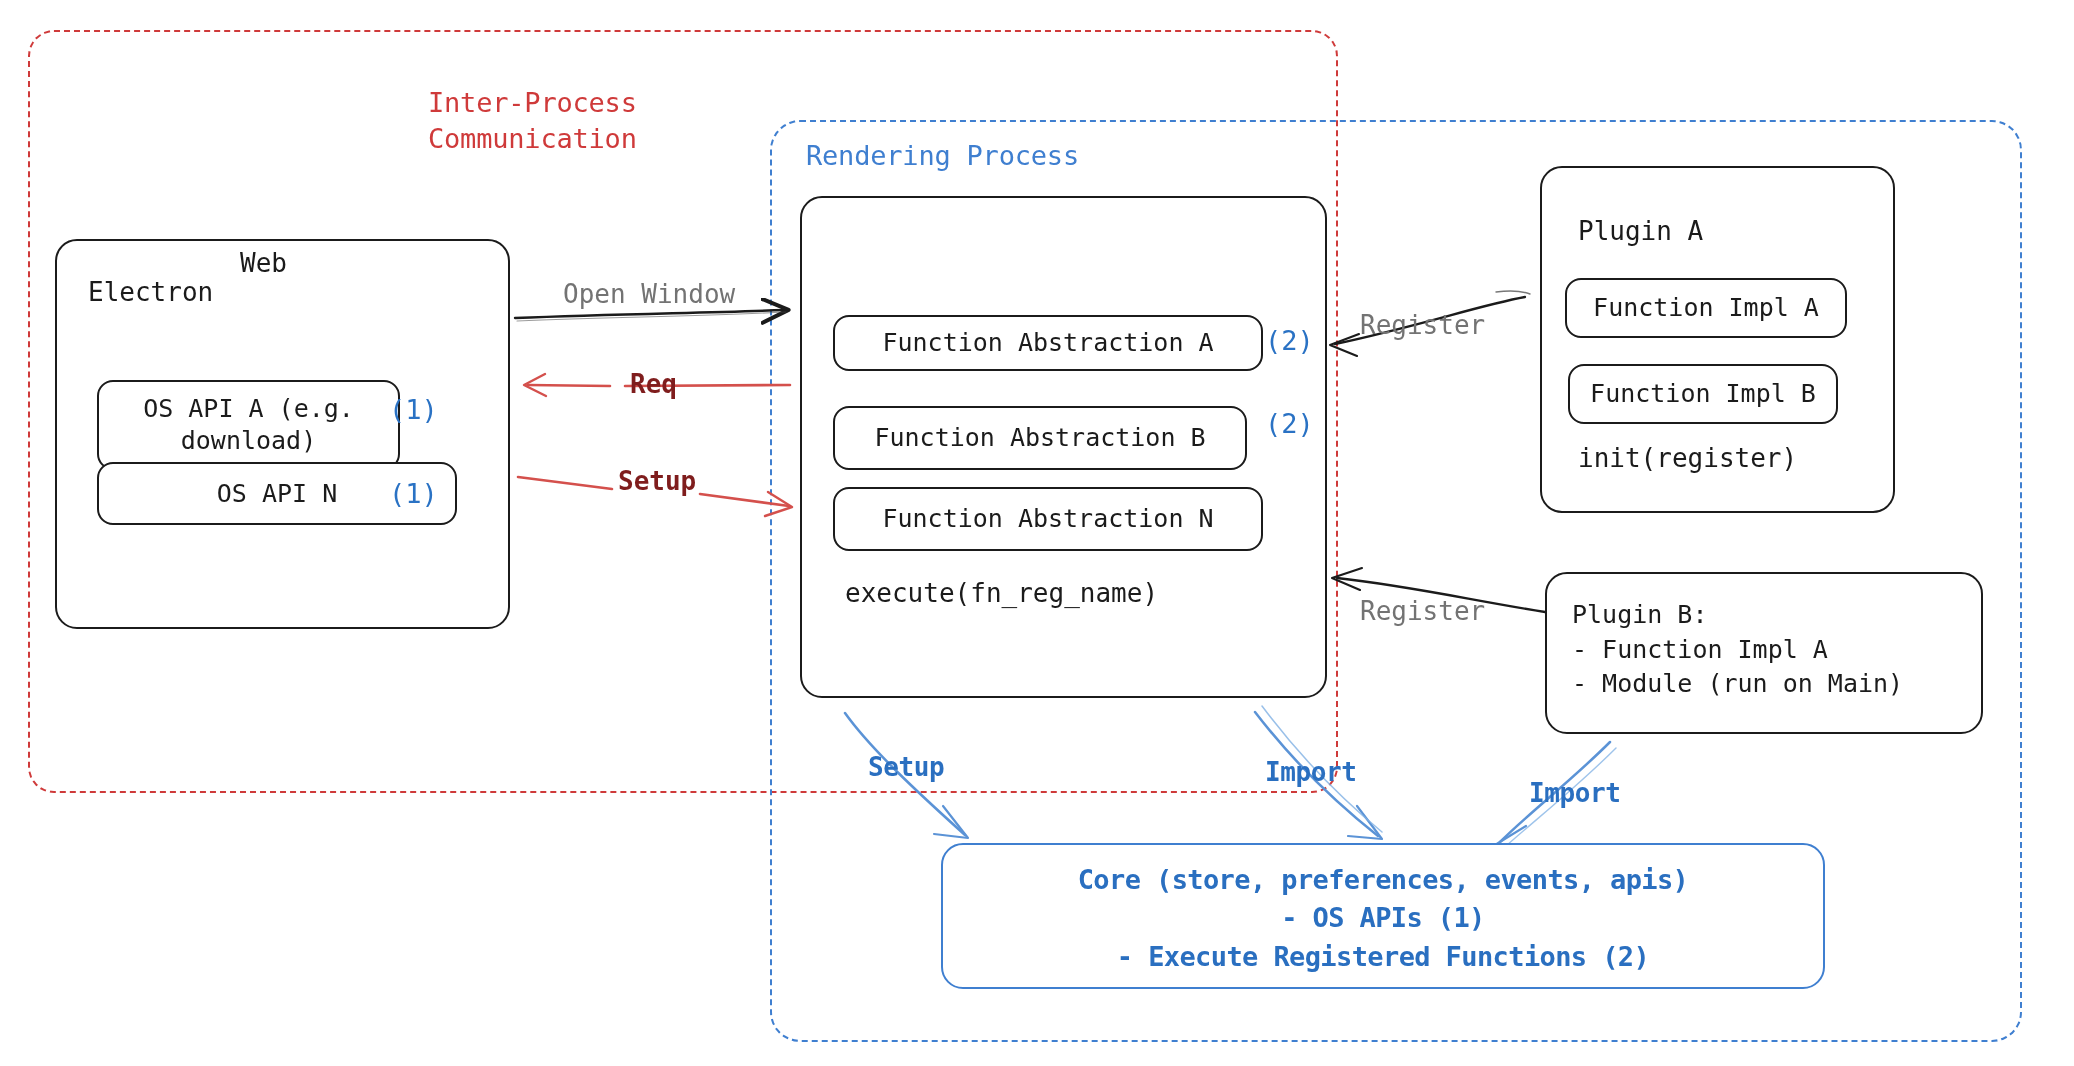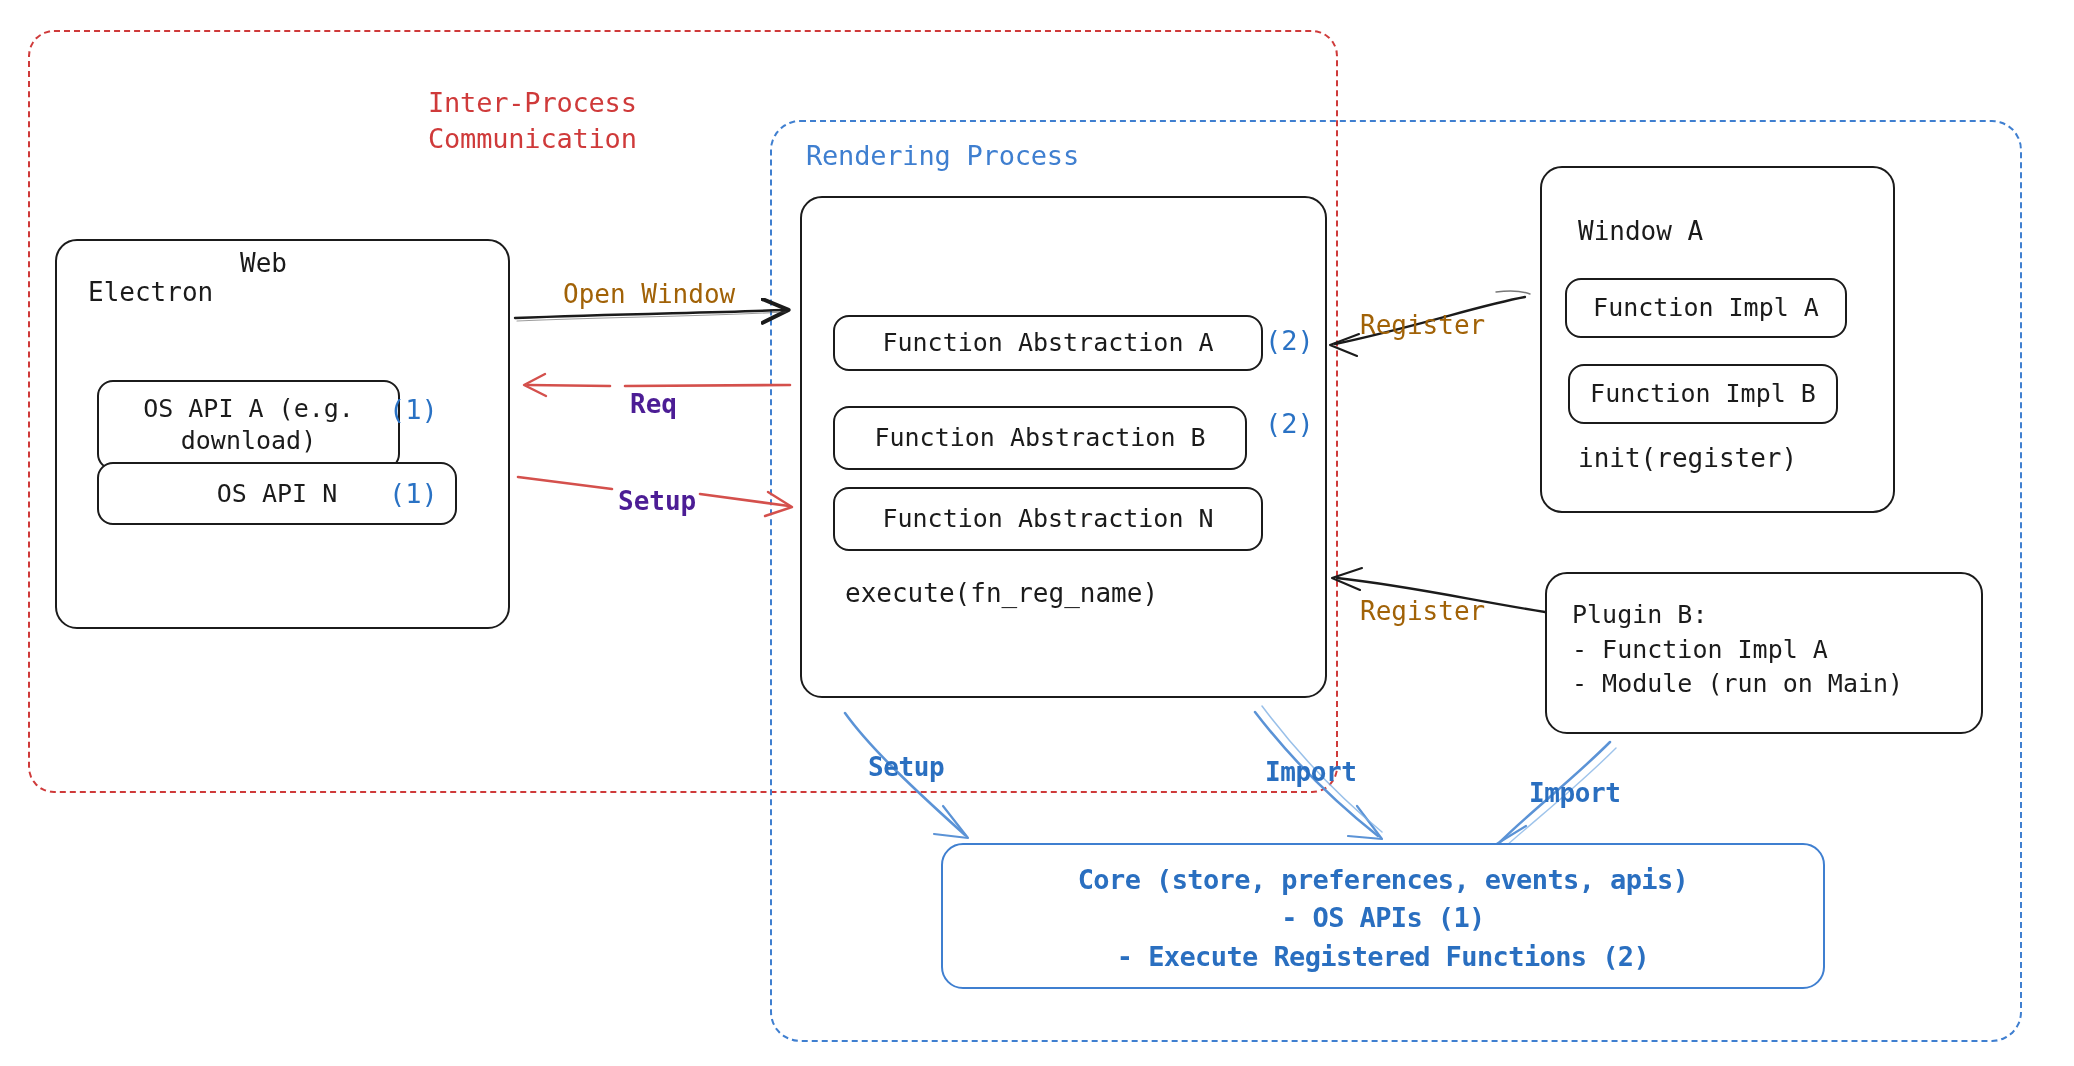--- a/index.html
+++ b/index.html
@@ -148,22 +148,22 @@
     font-family:"DejaVu Sans Mono","Liberation Mono",monospace;
     letter-spacing:-0.6px;
   }
 
   
   .edge-label{
     position:absolute;
     font-size:26px;
     white-space:nowrap;
   }
-  .edge-label.dark{color:#a16207;}
-  .edge-label.red{color:#4c1d95;font-weight:700;margin-top:20px;}
+  .edge-label.dark{color:#737373;}
+  .edge-label.red{color:#7f1d1d;font-weight:700;}
   .edge-label.blue{color:#2a6fc0;font-weight:700;letter-spacing:-0.4px;}
 
   #lbl-open-window{left:563px;top:279px;}
   #lbl-req{left:630px;top:369px;}
   #lbl-resp{left:618px;top:466px;}
   #lbl-register-1{left:1360px;top:310px;}
   #lbl-register-2{left:1360px;top:596px;}
   #lbl-setup{left:868px;top:752px;}
   #lbl-import-1{left:1265px;top:757px;}
   #lbl-import-2{left:1529px;top:778px;}
@@ -266,21 +266,21 @@
   </div>
   <div class="marker" id="m-2b">(2)</div>
 
   <div class="hbox inner" id="fa-n" style="display:flex;align-items:center;">
     <div class="inner-text">Function Abstraction N</div>
   </div>
 
   <div class="box-title" id="web-execute">execute(fn_reg_name)</div>
 
   <div class="hbox" id="plugin-a-box"></div>
-  <div class="box-title" id="plugin-a-title">Window A</div>
+  <div class="box-title" id="plugin-a-title">Plugin A</div>
 
   <div class="hbox inner" id="pa-impl-b" style="display:flex;align-items:center;">
     <div class="inner-text">Function Impl B</div>
   </div>
   <div class="hbox inner" id="pa-impl-a" style="display:flex;align-items:center;">
     <div class="inner-text">Function Impl A</div>
   </div>
   <div class="box-title" id="plugin-a-init">init(register)</div>
 
   <div class="hbox" id="plugin-b-box"></div>

